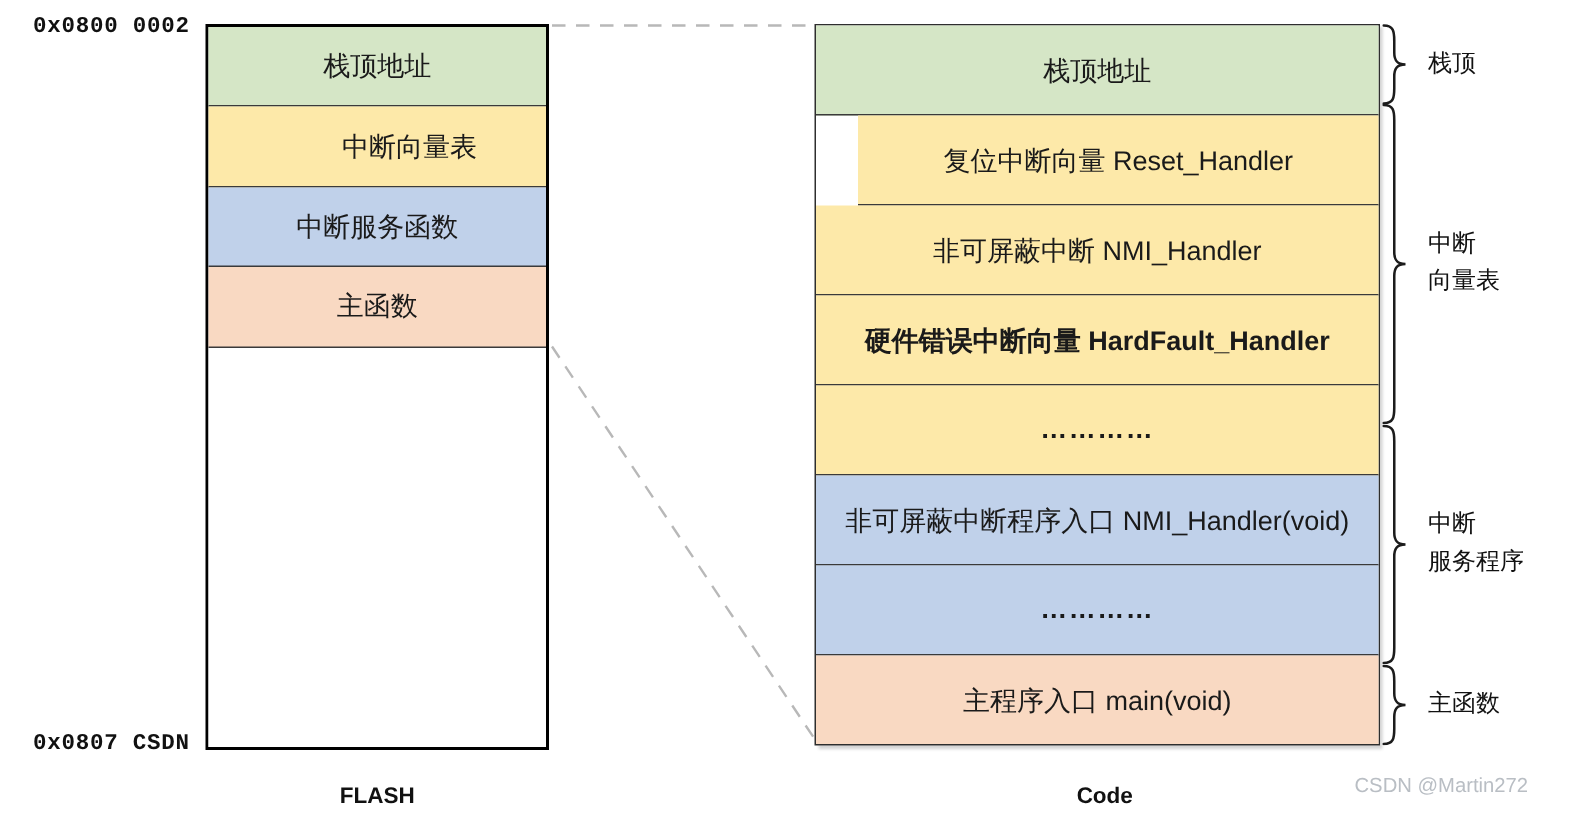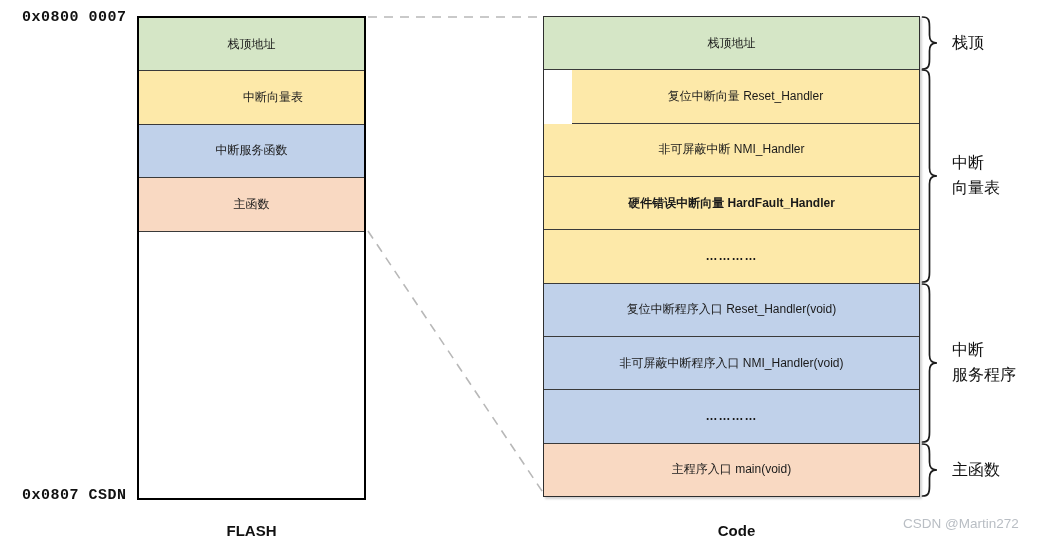--- a/index.html
+++ b/index.html
@@ -20,21 +20,21 @@
   .code-box{left:543px;top:16px;width:377px;height:481px;border:1.5px solid #2e2e2e;box-shadow:2px 2px 2px rgba(0,0,0,0.18);}
 
   .mrow{
     position:relative;display:flex;align-items:center;justify-content:center;
     border-bottom:1px solid #3a3a3a;box-sizing:border-box;
   }
   .flash-box .mrow{height:53.4px;flex:0 0 auto;}
   .code-box .mrow{flex:1 1 0;}
   .mrow:last-child{border-bottom:none;}
   .flash-filler{flex:1 1 auto;background:#fff;}
-  .rlabel{font-size:12px;white-space:nowrap;}
+  .rlabel{font-size:18px;white-space:nowrap;}
   .dots .rlabel{font-weight:700;letter-spacing:1px;}
 
   .box-title{
     position:absolute;top:522px;text-align:center;font-weight:700;font-size:15px;color:#111;
   }
   .flash-title{left:137px;width:229px;}
   .code-title{left:548px;width:377px;}
 
   .overlay{position:absolute;left:0;top:0;width:1048px;height:544px;pointer-events:none;}
   .dashline{stroke:var(--dash,#bbbbbb);stroke-width:1.6;stroke-dasharray:9 7;fill:none;}
@@ -48,21 +48,21 @@
 
   .watermark{
     position:absolute;left:903px;top:516px;font-size:13.5px;color:var(--watermark,#b9bec4);white-space:nowrap;
   }
 </style>
 </head>
 <body>
 
 <div class="stage">
 
-  <div class="addr addr-top">0x0800 0007</div>
+  <div class="addr addr-top">0x0800 0002</div>
   <div class="addr addr-bottom">0x0807 CSDN</div>
 
   <svg class="overlay" viewBox="0 0 1048 544">
     <line class="dashline" x1="368" y1="17" x2="541" y2="17"></line>
     <line class="dashline" x1="368" y1="231" x2="544" y2="494"></line>
   </svg>
 
   <div class="membox flash-box">
     <div class="mrow" style="background: rgb(213, 230, 198);">
       <span class="rlabel">栈顶地址</span>
@@ -90,23 +90,20 @@
     <div class="mrow" style="background: rgb(253, 233, 169);">
       <span class="rlabel">非可屏蔽中断 NMI_Handler</span>
     </div>
     <div class="mrow" style="background: rgb(253, 233, 169); font-weight: bold;">
       <span class="rlabel">硬件错误中断向量 HardFault_Handler</span>
     </div>
     <div class="mrow dots" style="background: rgb(253, 233, 169);">
       <span class="rlabel">…………</span>
     </div>
     <div class="mrow" style="background: rgb(192, 209, 234);">
-      <span class="rlabel">复位中断程序入口 Reset_Handler(void)</span>
-    </div>
-    <div class="mrow" style="background: rgb(192, 209, 234);">
       <span class="rlabel">非可屏蔽中断程序入口 NMI_Handler(void)</span>
     </div>
     <div class="mrow dots" style="background: rgb(192, 209, 234);">
       <span class="rlabel">…………</span>
     </div>
     <div class="mrow" style="background: rgb(249, 217, 194);">
       <span class="rlabel">主程序入口 main(void)</span>
     </div>
   </div>
   <div class="box-title code-title">Code</div>

